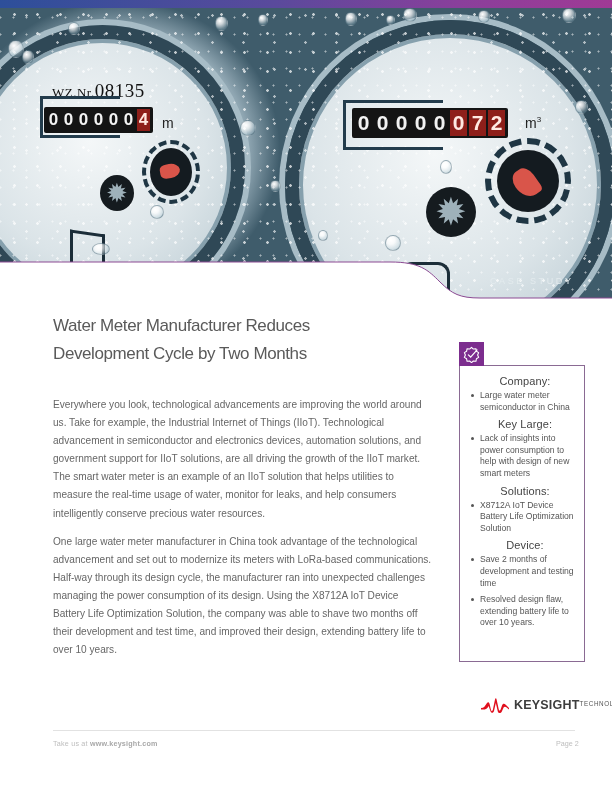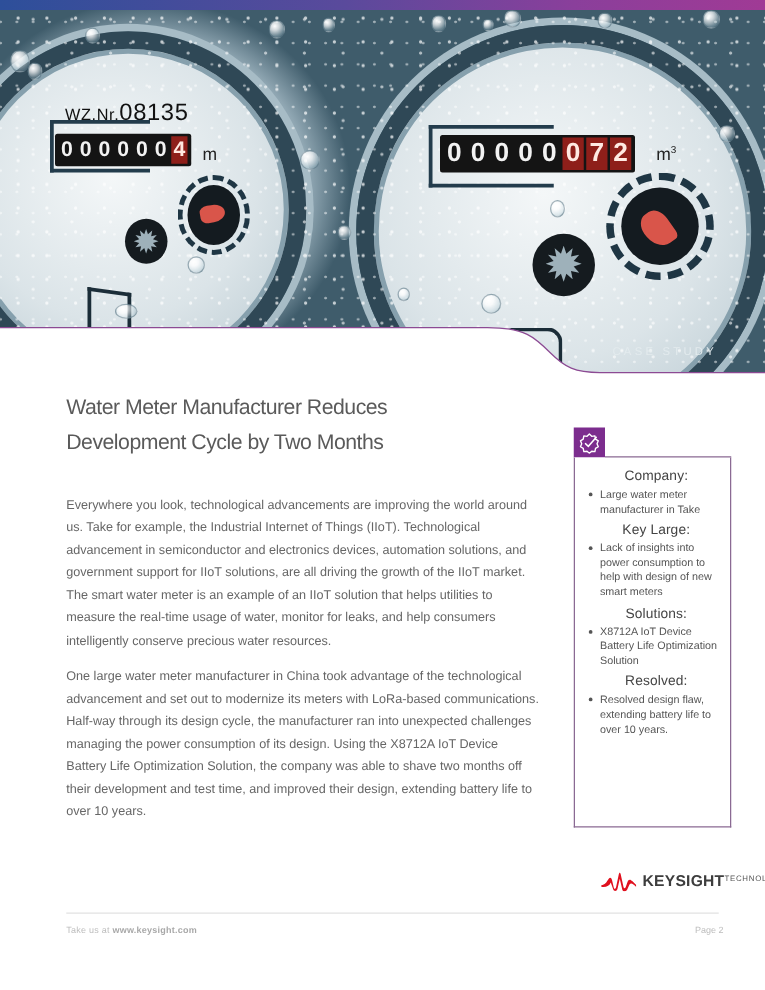--- a/index.html
+++ b/index.html
@@ -31,21 +31,21 @@
   }
   .ring-left  { left: -40px; top: 25px;  width: 285px; height: 285px; }
   .ring-right { left: 285px; top: 20px; width: 330px; height: 330px; }
 
   .serial {
     position: absolute; font-family: "Liberation Sans", sans-serif; color: #111;
     font-weight: normal; letter-spacing: 0.5px; white-space: nowrap;
   }
   .serial .prefix { font-size: 13px; }
   .serial .num { font-size: 19px; }
-  .serial-left  { left: 52px; top: 80px; }
+  .serial-left  { left: 52px; top: 80px; font-family: Liberation Serif, serif; }
   .serial-right { left: 356px; top: 75px; }
   .serial-right .prefix { font-size: 17px; font-weight: bold; }
   .serial-right .num { font-size: 21px; font-weight: bold; }
 
   .counter-frame {
     position: absolute; border: 3px solid #233c4c; border-right: none;
   }
   .frame-left  { left: 40px; top: 96px; width: 80px; height: 42px; }
   .frame-right { left: 343px; top: 100px; width: 100px; height: 50px; }
 
@@ -264,32 +264,33 @@
 <div class="sidebar-icon">
   <svg width="17" height="17" viewBox="0 0 20 20">
     <path d="M10 1.5 L12.2 3.6 L15.2 3.2 L15.8 6.2 L18.4 7.8 L17.2 10.6 L18.4 13.4 L15.8 15 L15.2 18 L12.2 17.6 L10 19.5 L7.8 17.6 L4.8 18 L4.2 15 L1.6 13.4 L2.8 10.6 L1.6 7.8 L4.2 6.2 L4.8 3.2 L7.8 3.6 Z" fill="none" stroke="#ffffff" stroke-width="1.3" stroke-linejoin="round"></path>
     <path d="M6.3 10.5 L9 13 L16.5 4.5" fill="none" stroke="#ffffff" stroke-width="1.4" stroke-linecap="round"></path>
   </svg>
 </div>
 <div class="sidebar-box">
   <div class="sb-inner">
     <div class="sb-heading">Company:</div>
     <ul class="sb-list">
-      <li>Large water meter manufacturer in Take</li>
+      <li>Large water meter semiconductor in China</li>
     </ul>
     <div class="sb-heading">Key Large:</div>
     <ul class="sb-list">
       <li>Lack of insights into power consumption to help with design of new smart meters</li>
     </ul>
     <div class="sb-heading">Solutions:</div>
     <ul class="sb-list">
       <li>X8712A IoT Device Battery Life Optimization Solution</li>
     </ul>
-    <div class="sb-heading">Resolved:</div>
+    <div class="sb-heading">Device:</div>
     <ul class="sb-list">
+      <li>Save 2 months of development and testing time</li>
       <li>Resolved design flaw, extending battery life to over 10 years.</li>
     </ul>
   </div>
 </div>
 
 <div class="logo">
   <svg width="28" height="16" viewBox="0 0 28 16">
     <path d="M0 11 C3 11 4 9 6 6 C7 4.5 8 5 8.6 7 L10 13 C10.4 14.5 11.2 14.5 11.8 13 L14 2.5 C14.4 0.8 15.2 0.8 15.6 2.5 L17.8 12.5 C18.2 14 19 14 19.6 12.5 L21 8.5 C21.8 6.5 23 6 25 8 L28 11 L28 12.5 C25.5 10 23.8 8.8 22.6 10.5 L20.6 15 C19.5 16.6 17.5 16.6 16.8 14.5 L14.8 6 L13 14 C12.4 16.4 10 16.4 9.4 14 L7.6 9 C6.6 11.8 4 13 0 12.5 Z" fill="#e0101e"></path>
   </svg>
   <div class="logo-text">

